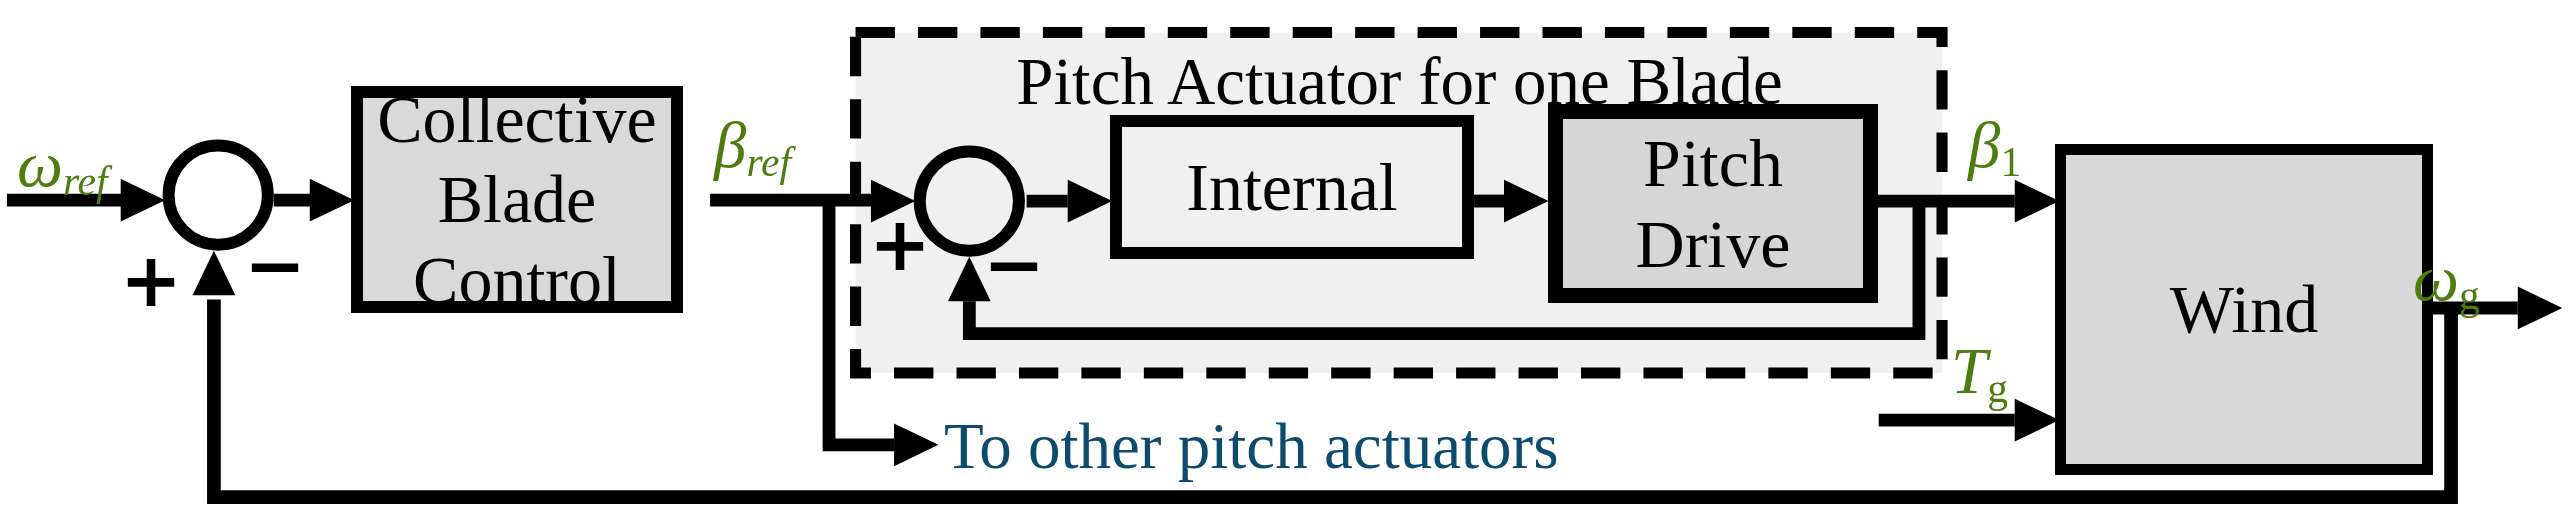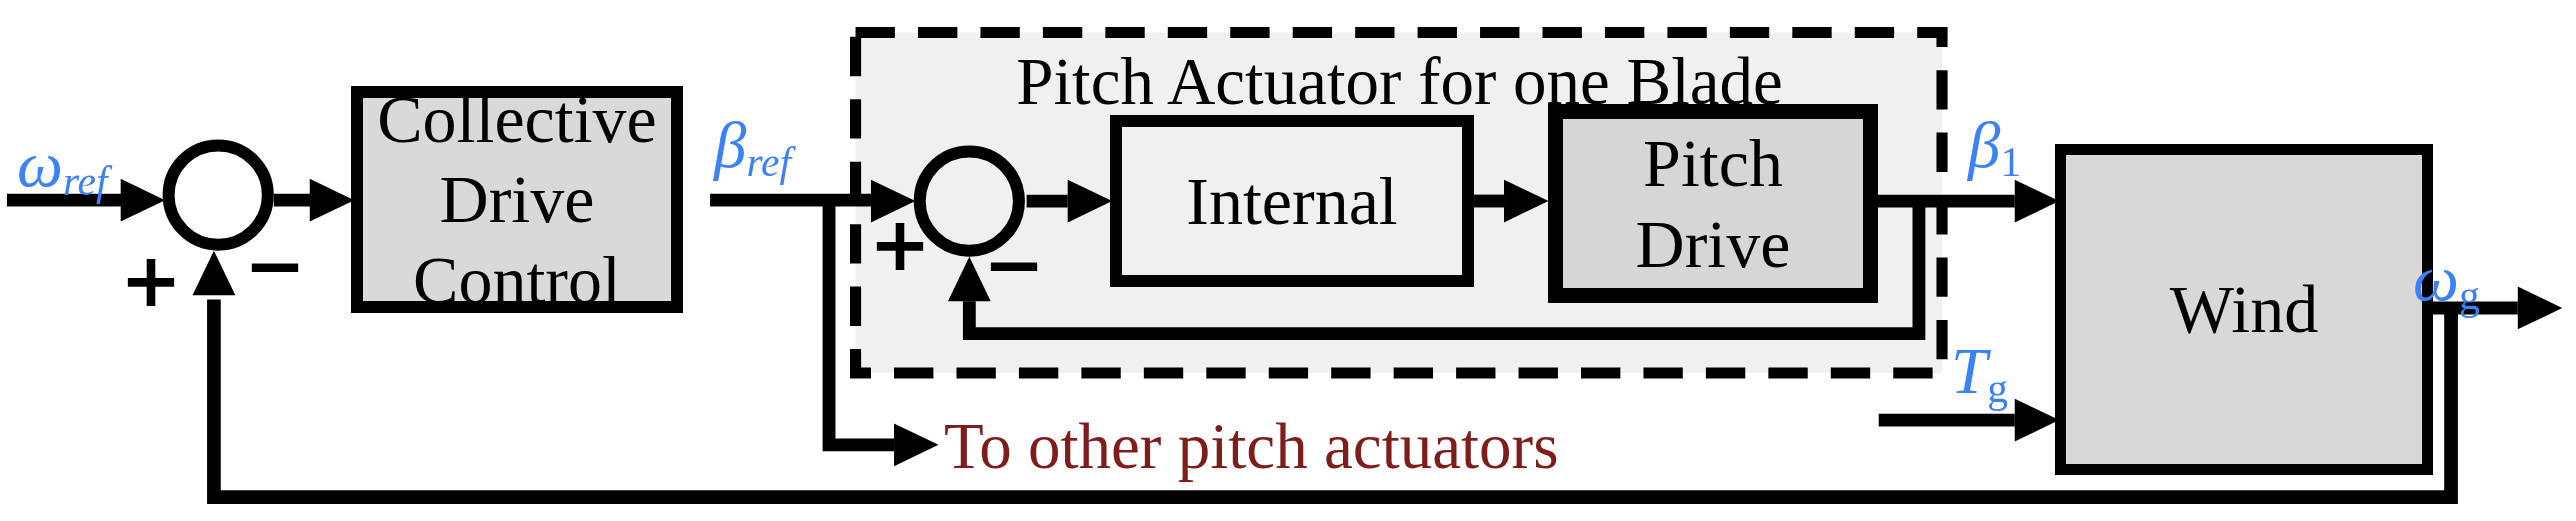--- a/index.html
+++ b/index.html
@@ -16,37 +16,37 @@
     position:absolute;
     box-sizing:border-box;
     border:12px solid #000;
     display:flex;flex-direction:column;
     align-items:center;justify-content:center;
     text-align:center;
     font-size:68px;line-height:1.18;color:#000;
     z-index:2;
   }
   .block-cpc{left:351px;top:86px;width:332px;height:227px;background:#d9d9d9;}
-  .block-ic{left:1110px;top:115px;width:364px;height:172px;background:#f0f0f0;}
+  .block-ic{left:1110px;top:115px;width:364px;height:144px;background:#f0f0f0;}
   .block-pd{left:1548px;top:104px;width:330px;height:199px;background:#d6d6d6;border-width:15.4px;}
   .block-wt{left:2055px;top:144px;width:378px;height:331px;background:#d8d8d8;border-width:11px;}
   
   .group-title{
     position:absolute;left:856px;top:36px;width:1087px;
     text-align:center;font-size:67px;color:#000;z-index:2;margin-top:7px;
   }
   
   .sig{
-    position:absolute;font-size:65px;font-style:italic;color:#3b82f6;
+    position:absolute;font-size:65px;font-style:italic;color:#4d7c0f;
     white-space:nowrap;z-index:3;
   }
   .sig .sub{font-size:0.64em;vertical-align:-0.22em;}
   .sub-upright{font-style:normal;}
   .annot{
-    position:absolute;font-size:65px;color:#7f1d1d;white-space:nowrap;z-index:3;
+    position:absolute;font-size:65px;color:#0c4a6e;white-space:nowrap;z-index:3;
   }
   
   .sign{
     position:absolute;transform:translate(-50%,-50%);
     font-family:"DejaVu Sans","Liberation Sans",sans-serif;
     font-weight:700;font-size:74px;color:#000;z-index:3;line-height:1;
   }
 </style>
 </head>
 <body>
@@ -82,21 +82,21 @@
     <polygon points="250,293 225,345 275,345" fill="#000"></polygon>
 
     <circle cx="255" cy="228" r="58" fill="#ffffff" stroke="#000" stroke-width="14"></circle>
     <circle cx="1133" cy="235" r="58" fill="#f0f0f0" stroke="#000" stroke-width="14"></circle>
   </svg>
 
   <div class="group-title">Pitch Actuator for one Blade</div>
 
   <div class="block block-cpc">
     <div>Collective</div>
-    <div>Drive Control</div>
+    <div>Blade Control</div>
   </div>
 
   <div class="block block-ic">
     <div>Internal</div>
   </div>
 
   <div class="block block-pd">
     <div>Pitch</div>
     <div>Drive</div>
   </div>

